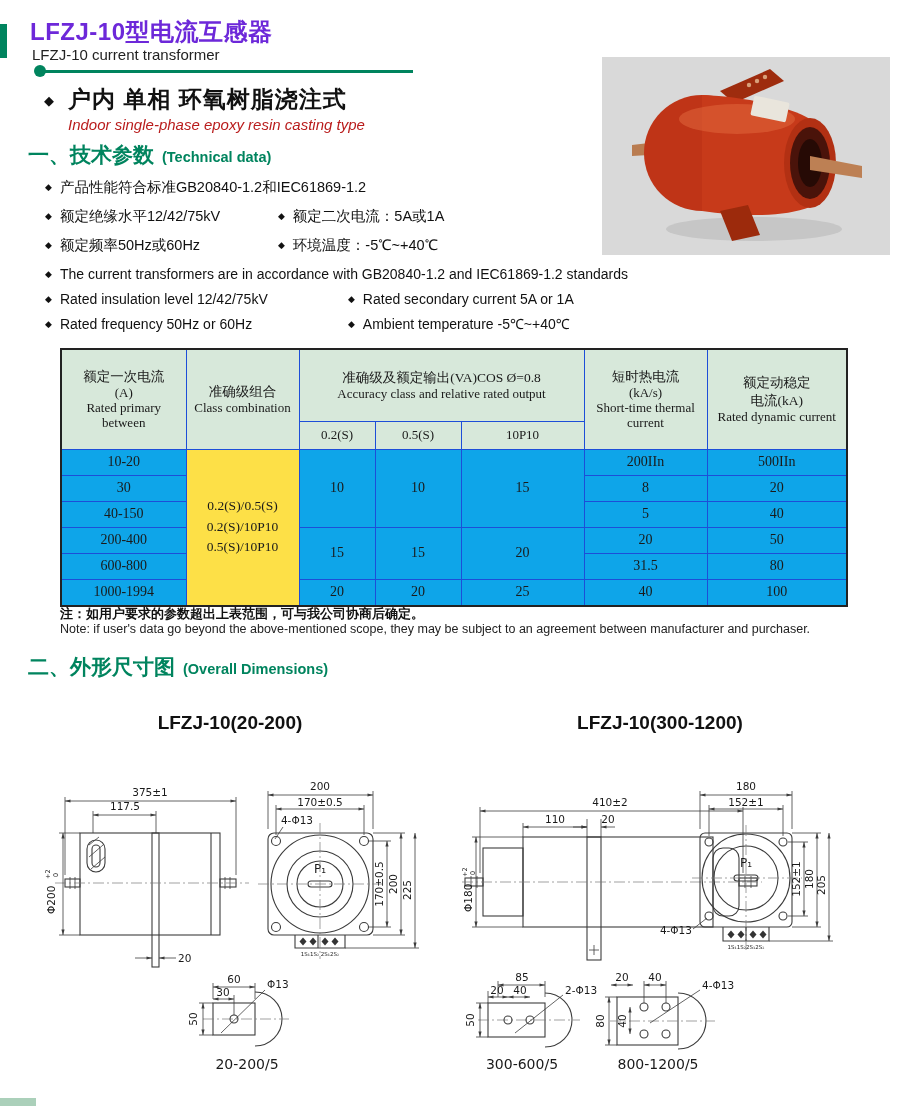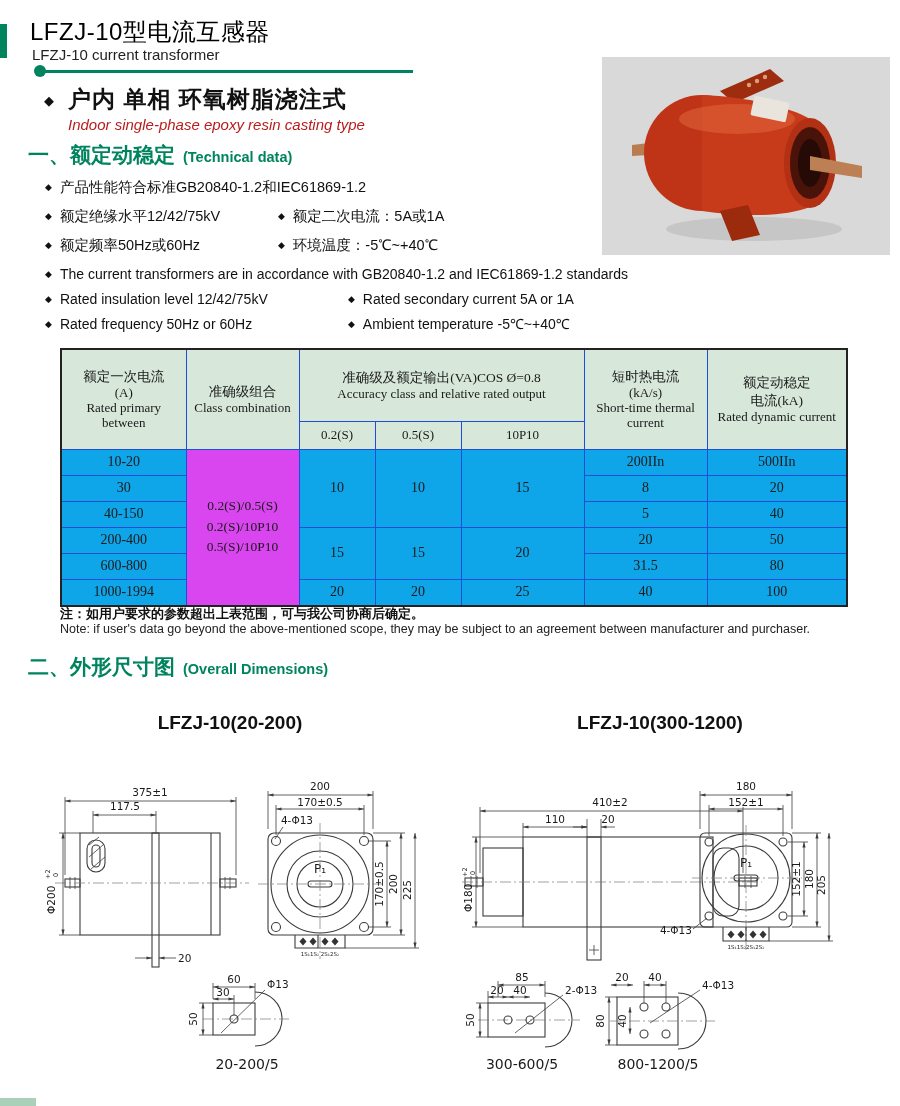--- a/index.html
+++ b/index.html
@@ -1,21 +1,21 @@
 <!DOCTYPE html>
 <html><head>
 <meta charset="utf-8">
 <style>
   html,body{margin:0;padding:0;background:#ffffff;}
   .page{position:relative;width:900px;height:1106px;background:#ffffff;overflow:hidden;
         font-family:"Liberation Sans",sans-serif;color:#1a1a1a;}
   .abs{position:absolute;}
   
   .edge-strip{left:0;top:24px;width:7px;height:34px;background:#00845e;}
-  .title-cn{left:30px;top:16px;font-size:24px;font-weight:normal;color:#000000;letter-spacing:0.5px;text-align:right;}
+  .title-cn{left:30px;top:16px;font-size:24px;font-weight:bold;color:#6d28d9;letter-spacing:0.5px;text-align:right;}
   .title-en{left:32px;top:46px;font-size:15px;color:#222;}
   .rule-line{left:38px;top:70px;width:375px;height:3px;background:#00845e;}
   .rule-dot{left:34px;top:65px;width:12px;height:12px;border-radius:50%;background:#00845e;}
   
   .photo{left:602px;top:57px;width:288px;height:198px;}
   
   .sub-diamond{left:44px;top:93px;font-size:13px;color:#111;}
   .sub-cn{left:68px;top:84px;font-size:23px;font-weight:bold;color:#111;letter-spacing:1px;}
   .sub-en{left:68px;top:116px;font-size:15px;color:#b91c1c;font-style:italic;}
   
@@ -34,21 +34,21 @@
   .r4{top:266px;} .r5{top:291px;} .r6{top:314px;}
   
   table.spec{left:60px;top:348px;position:absolute;border-collapse:collapse;table-layout:fixed;
              font-family:"Liberation Serif",serif;}
   table.spec td,table.spec th{border:1px solid #1d4ed8;text-align:center;vertical-align:middle;
              padding:0 2px;font-weight:normal;}
   table.spec{border:2px solid #222;}
   .thead-bg{background:#d7e8da;}
   .hcn{font-size:13.5px;} .hen{font-size:13px;line-height:1.15;}
   .body-cell{font-size:14px;background:#0ea5e9;height:25px;}
-  .class-cell{font-size:13.5px;text-align:left;padding-left:12px;line-height:1.55;background:#d946ef;}
+  .class-cell{font-size:13.5px;text-align:left;padding-left:12px;line-height:1.55;background:#fde047;}
   
   .note-cn{left:60px;top:605px;font-size:13px;font-weight:bold;color:#111;}
   .note-en{left:60px;top:622px;font-size:12.5px;color:#222;}
   
   .dwg-title{font-size:19px;font-weight:bold;color:#111;text-align:center;}
   .dt-left{left:40px;top:712px;width:380px;}
   .dt-right{left:470px;top:712px;width:380px;}
   .svg-left{left:25px;top:745px;}
   .svg-right{left:460px;top:745px;}
   svg .o{stroke:#3c3c3c;fill:none;stroke-width:1.1;}
@@ -93,21 +93,21 @@
         <path d="M118,154 L146,148 L158,178 L130,184 Z" fill="#9c2a0c"></path>
       </g>
     </svg>
   </div>
 
   <div class="abs sub-diamond">◆</div>
   <div class="abs sub-cn">户内 单相 环氧树脂浇注式</div>
   <div class="abs sub-en">Indoor single-phase epoxy resin casting type</div>
 
   <div class="abs h-sec h1">
-    <span>一、额定动稳定</span><span class="en">(Technical data)</span>
+    <span>一、技术参数</span><span class="en">(Technical data)</span>
   </div>
 
   <div class="abs brow cn r1"><span class="dia">◆</span><span>产品性能符合标准GB20840-1.2和IEC61869-1.2</span></div>
   <div class="abs brow cn r2"><span class="dia">◆</span><span class="c1">额定绝缘水平12/42/75kV</span><span class="dia">◆</span><span>额定二次电流：5A或1A</span></div>
   <div class="abs brow cn r3"><span class="dia">◆</span><span class="c1">额定频率50Hz或60Hz</span><span class="dia">◆</span><span>环境温度：-5℃~+40℃</span></div>
   <div class="abs brow en r4"><span class="dia">◆</span><span>The current transformers are in accordance with GB20840-1.2 and IEC61869-1.2 standards</span></div>
   <div class="abs brow en r5"><span class="dia">◆</span><span class="c1">Rated  insulation level 12/42/75kV</span><span class="dia">◆</span><span>Rated  secondary current 5A or 1A</span></div>
   <div class="abs brow en r6"><span class="dia">◆</span><span class="c1">Rated  frequency 50Hz or 60Hz</span><span class="dia">◆</span><span>Ambient temperature  -5℃~+40℃</span></div>
 
   <table class="spec">

